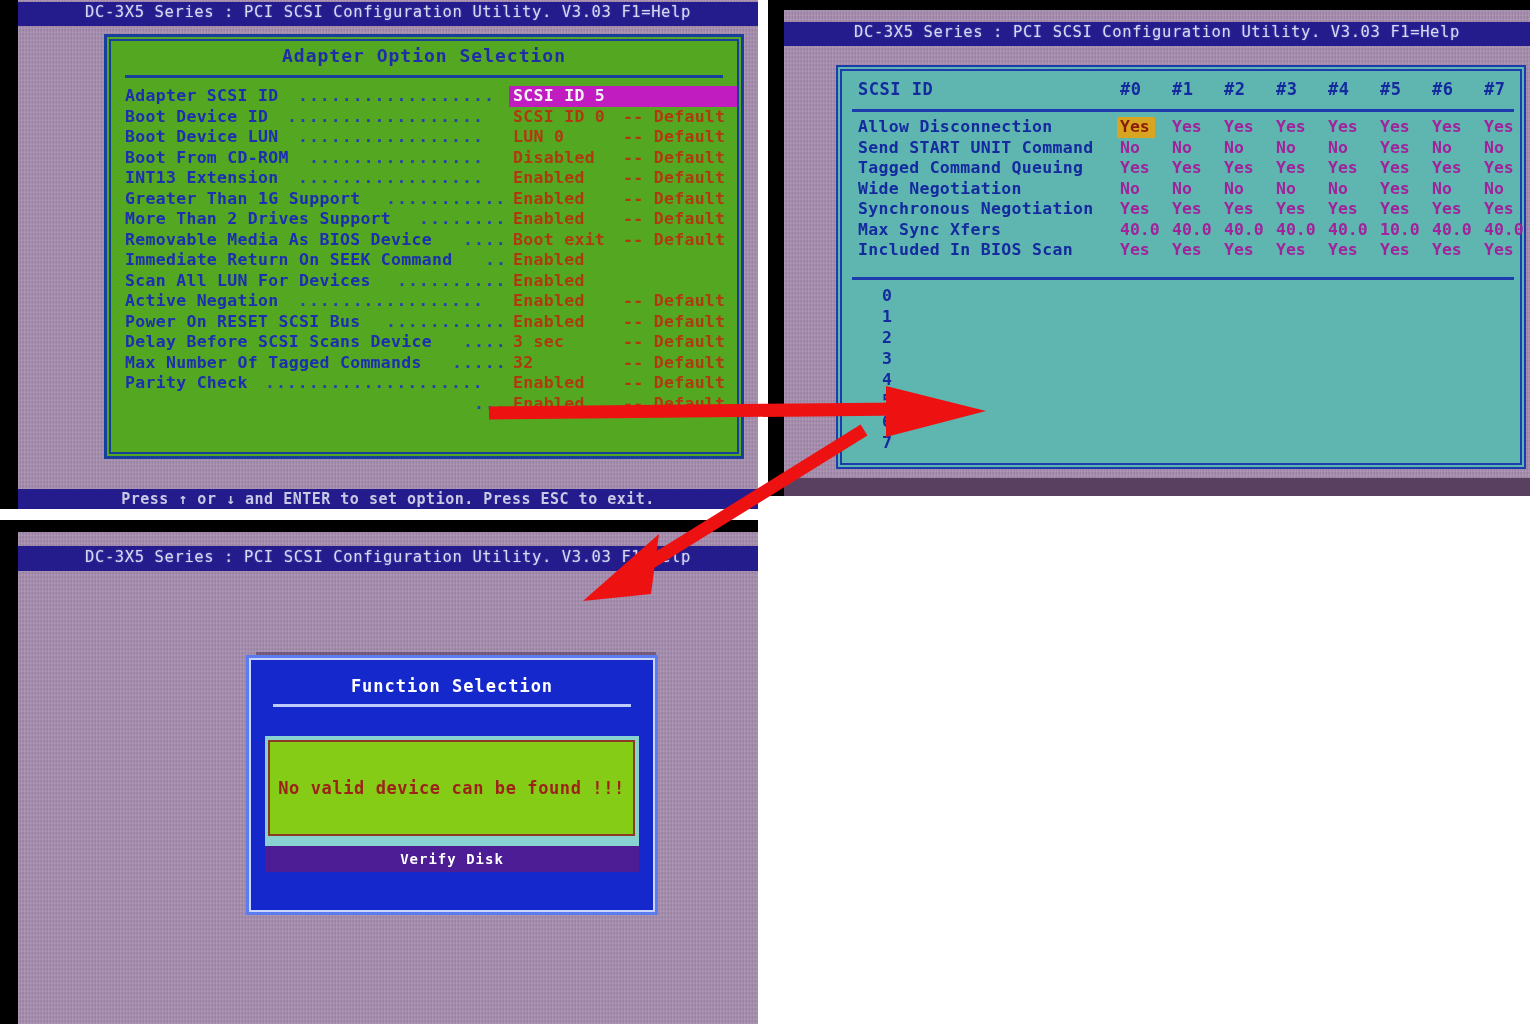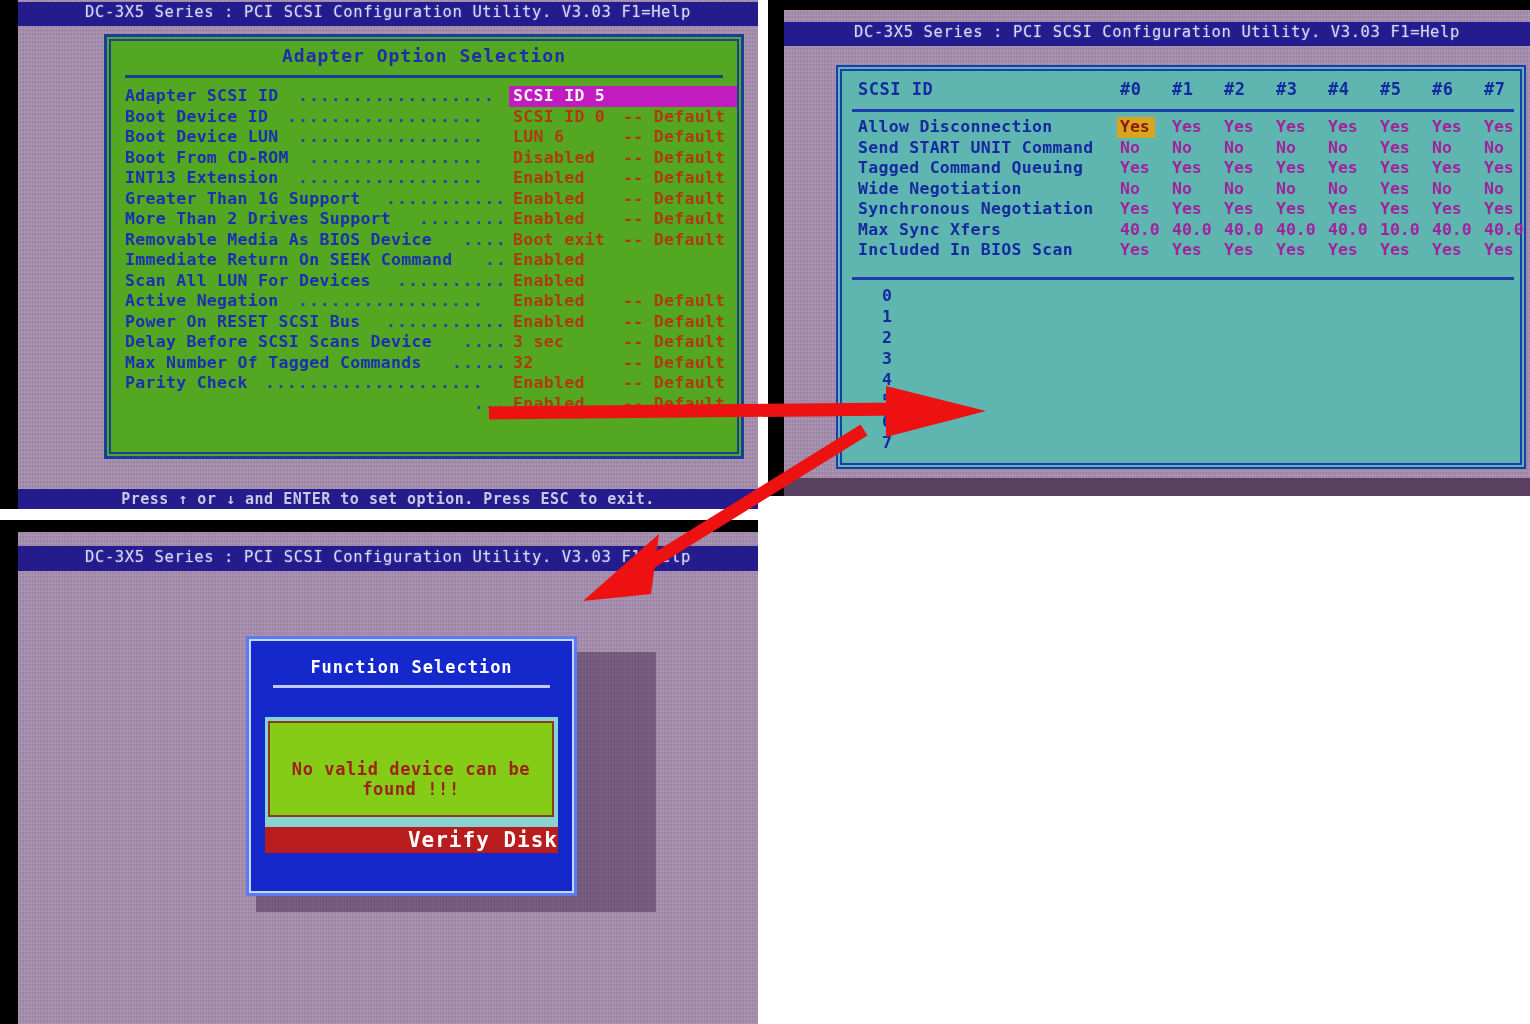--- a/index.html
+++ b/index.html
@@ -255,22 +255,22 @@
     position: absolute;
     left: 238px;
     top: 120px;
     width: 400px;
     height: 260px;
     background: rgba(60,30,70,0.45);
   }
   .dialog {
     position: absolute;
     left: 228px;
-    top: 104px;
-    width: 331px;
+    top: 123px;
+    width: 412px;
     height: 260px;
     background: #1528cc;
     border: 3px solid #5b7bf0;
     box-sizing: border-box;
     box-shadow: inset 0 0 0 2px #c9d4ff, inset 0 0 0 4px #1528cc;
   }
   .dlg-title {
     position: absolute;
     left: 0; right: 0;
     top: 18px;
@@ -315,25 +315,25 @@
     font-weight: bold;
     letter-spacing: 0.6px;
   }
   .dlg-item {
     position: absolute;
     left: 16px;
     right: 16px;
     top: 188px;
     height: 26px;
     line-height: 26px;
-    background: #b91c1c;
+    background: #4c1d95;
     color: #ffffff;
-    font-size: 21px;
-    font-weight: bold;
-    text-align: right;
+    font-size: 14px;
+    font-weight: bold;
+    text-align: center;
     letter-spacing: 1px;
   }
 
   
   .arrow-layer {
     position: absolute;
     left: 0; top: 0;
     width: 1530px;
     height: 1024px;
     pointer-events: none;
@@ -360,21 +360,21 @@
             </div>
             <div class="opt-row">
               <span class="opt-label">Boot Device ID</span>
               <span class="opt-dots" style="left: 164px;">..................</span>
               <span class="opt-value">SCSI ID 0</span>
               <span class="opt-default">-- Default</span>
             </div>
             <div class="opt-row">
               <span class="opt-label">Boot Device LUN</span>
               <span class="opt-dots" style="left: 175px;">.................</span>
-              <span class="opt-value">LUN 6</span>
+              <span class="opt-value">LUN 0</span>
               <span class="opt-default">-- Default</span>
             </div>
             <div class="opt-row">
               <span class="opt-label">Boot From CD-ROM</span>
               <span class="opt-dots" style="left: 186px;">................</span>
               <span class="opt-value">Disabled</span>
               <span class="opt-default">-- Default</span>
             </div>
             <div class="opt-row">
               <span class="opt-label">INT13 Extension</span>

